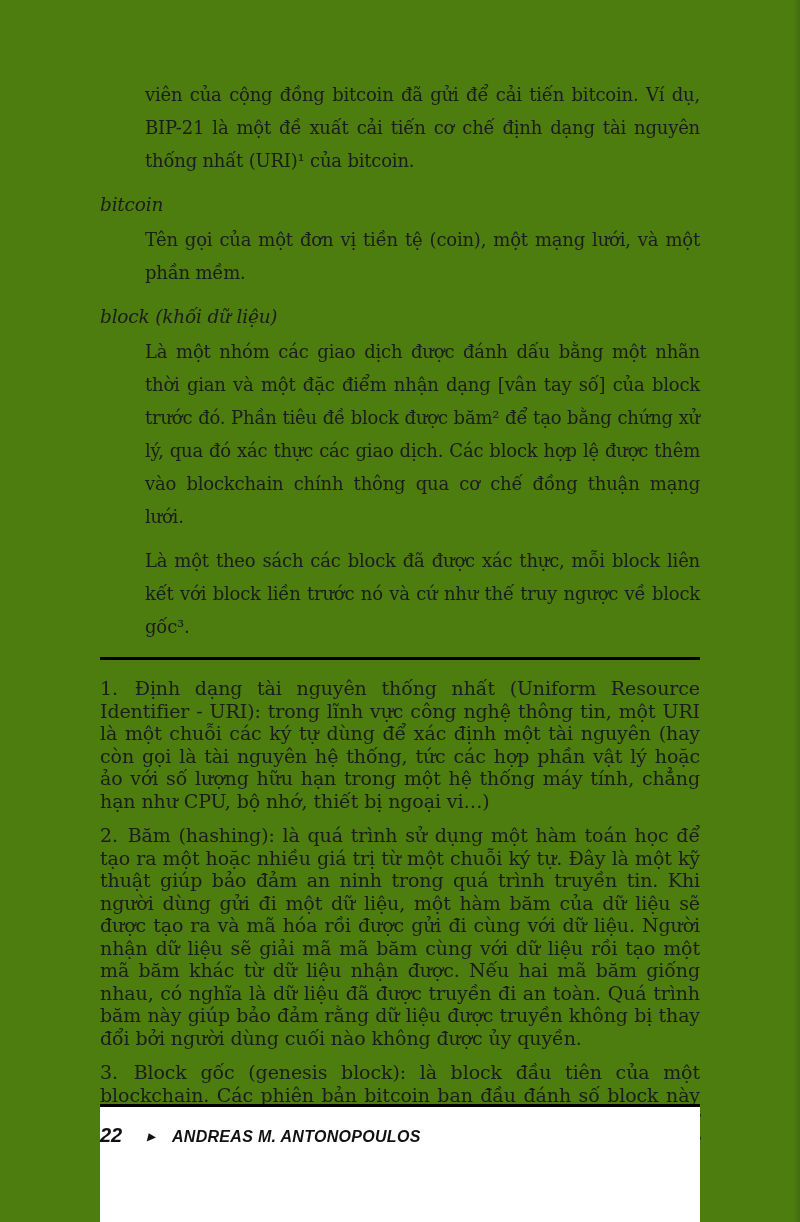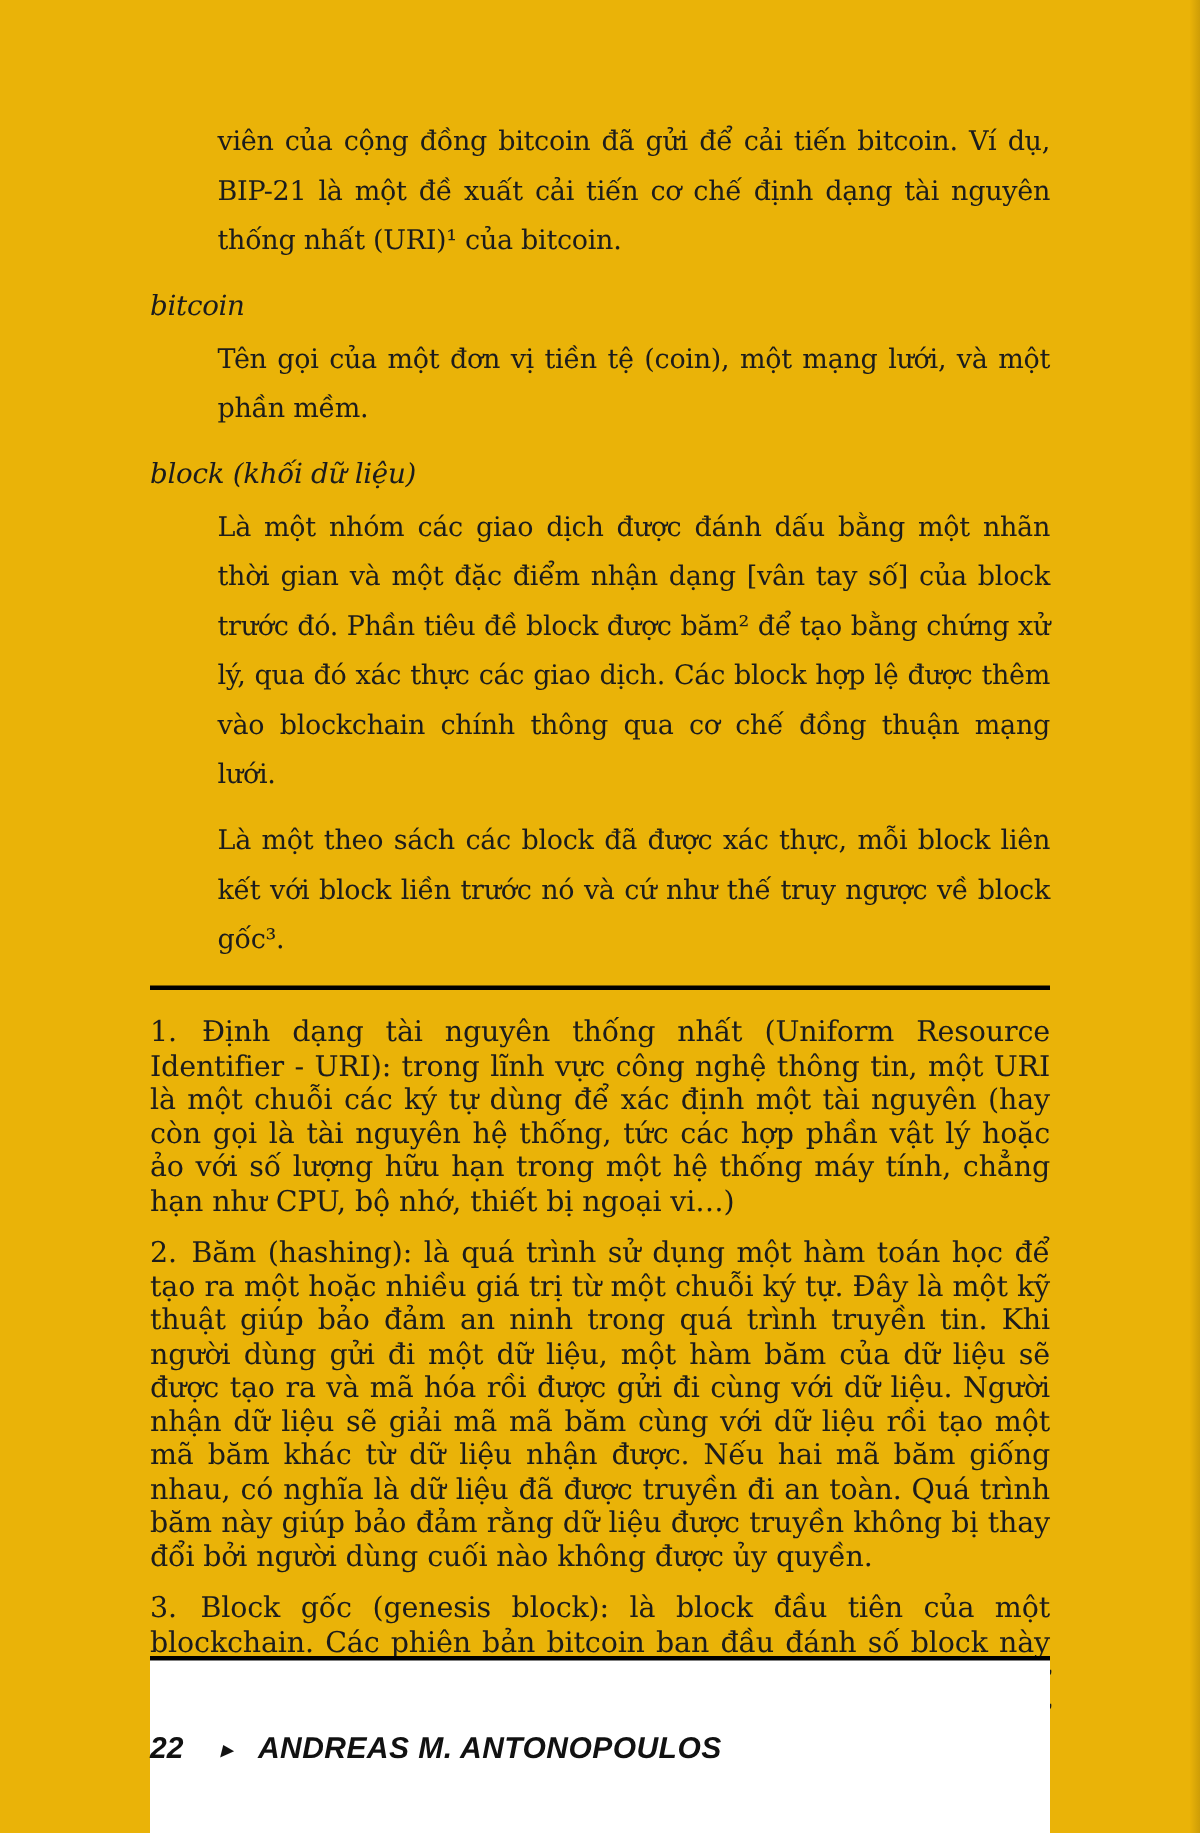--- a/index.html
+++ b/index.html
@@ -3,21 +3,21 @@
 <meta charset="utf-8">
 <style>
   * { margin: 0; padding: 0; box-sizing: border-box; }
   html, body { background: #ffffff; }
   body { width: 800px; }
 
   .page {
     position: relative;
     width: 800px;
     height: 1222px;
-    background: #eab308;
+    background: #4d7c0f;
     color: #1c1c1c;
     font-family: "DejaVu Serif", serif;
     overflow: hidden;
   }
   
   .page::after {
     content: "";
     position: absolute;
     top: 0; right: 0; bottom: 0;
     width: 7px;
@@ -90,23 +90,22 @@
     color: #111111;
   }
   .page-number { font-size: 20px; }
   .footer-arrow {
     font-size: 10px;
     margin: 0 17px 0 25px;
     transform: translateY(-2px);
     display: inline-block;
   }
   .author {
-    font-size: 20px;
+    font-size: 16px;
     letter-spacing: 0.3px;
-    margin-top: 31px;
   }
 </style>
 </head>
 <body>
 
 <div class="page">
 
   <div class="content">
 
     <p class="para indented">viên của cộng đồng bitcoin đã gửi để cải tiến bitcoin. Ví dụ, BIP-21 là một đề xuất cải tiến cơ chế định dạng tài nguyên thống nhất (URI)¹ của bitcoin.</p>

